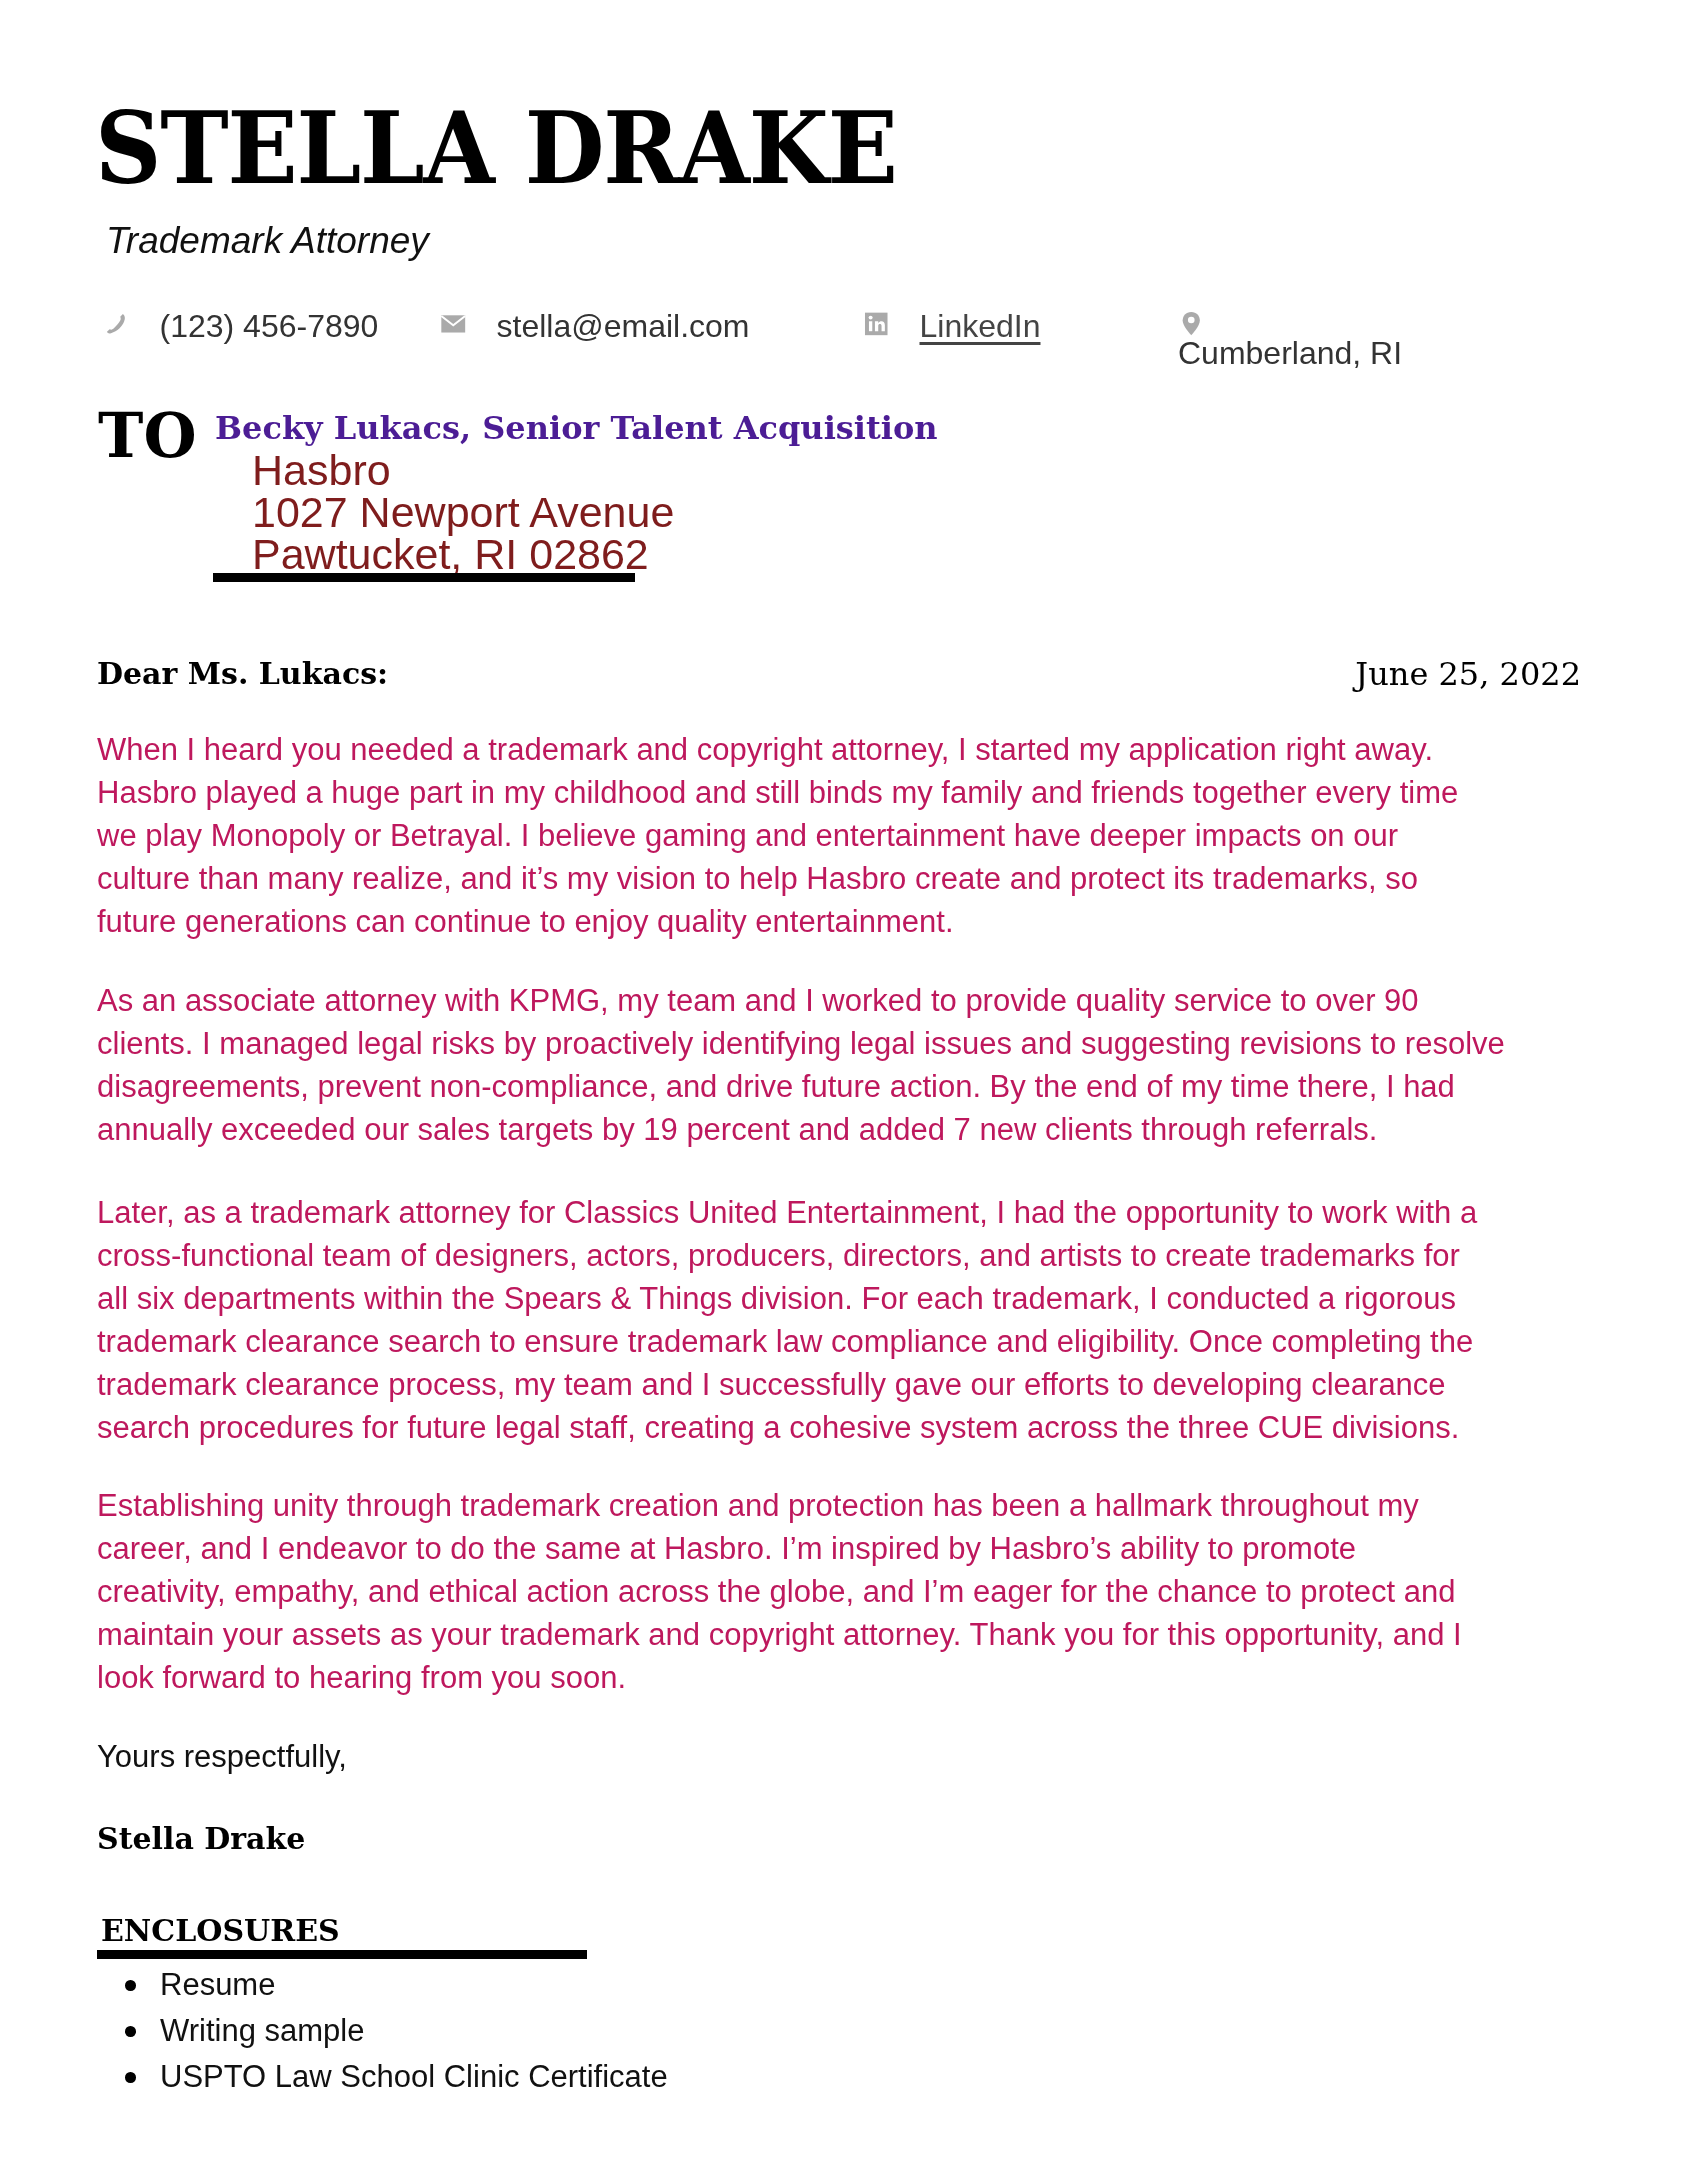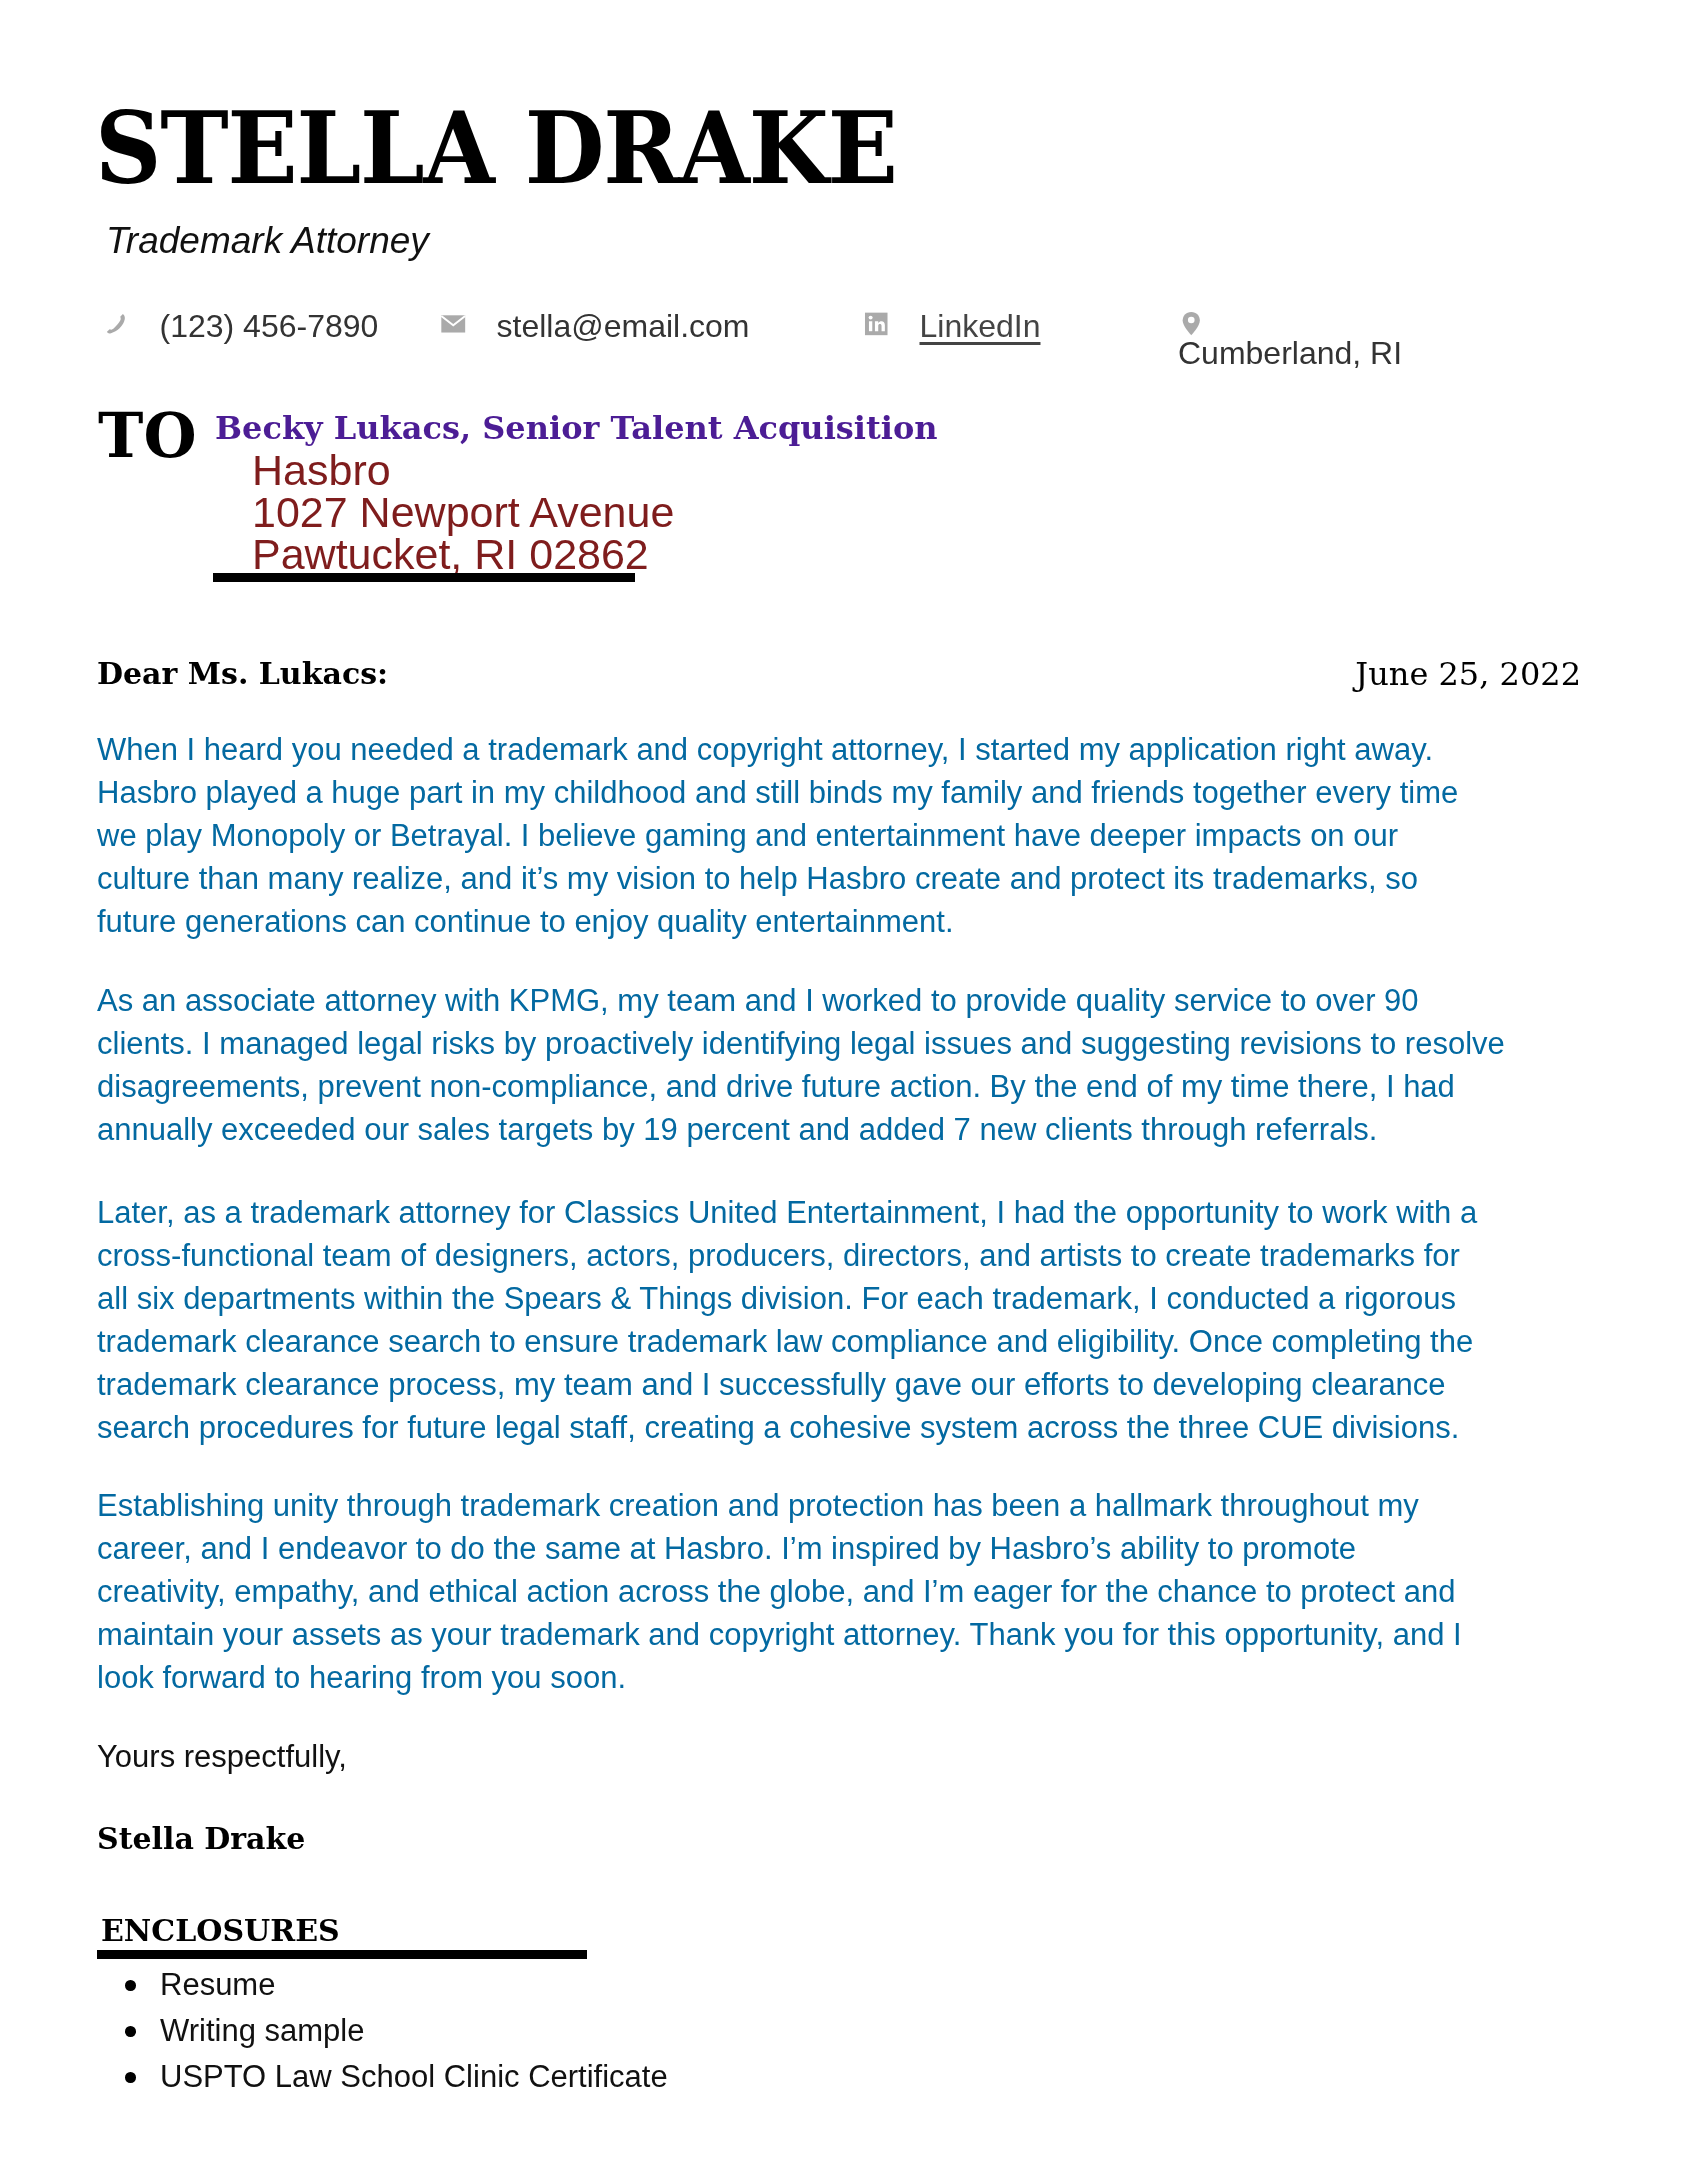--- a/index.html
+++ b/index.html
@@ -22,21 +22,21 @@
 
     #to-label { left: 98px; top: 405px; font-size: 61px; font-weight: bold; line-height: 1; color: #000; }
     #recipient { left: 215px; top: 407px; }
     #recipient .rname { font-size: 32px; font-weight: bold; line-height: 42px; color: #4c1d95; }
     #recipient .rline { font-size: 43px; line-height: 42px; color: #7f1d1d; margin-left: 37px; }
     #to-bar { left: 213px; top: 573px; width: 422px; height: 9.3px; background: #000; }
 
     #greeting { left: 97px; top: 654px; font-size: 30px; font-weight: bold; line-height: 40px; color: #000; }
     #date { right: 106px; top: 654px; font-size: 32px; font-weight: normal; line-height: 40px; color: #000; margin-left: 36px; }
 
-    .para { position: absolute; left: 97px; width: 1502px; font-size: 31px; line-height: 43px; color: #0369a1; white-space: normal; margin: 0; }
+    .para { position: absolute; left: 97px; width: 1502px; font-size: 31px; line-height: 43px; color: #be185d; white-space: normal; margin: 0; }
     .para .ln { display: block; white-space: nowrap; }
     #p1 { top: 728px; }
     #p2 { top: 979px; }
     #p3 { top: 1191px; }
     #p4 { top: 1484px; }
 
     #closing { left: 97px; top: 1735px; font-size: 31px; line-height: 43px; color: #111; }
     #signature { left: 97px; top: 1819px; font-size: 30px; font-weight: bold; line-height: 40px; color: #000; }
 
     #enc-title { left: 101px; top: 1911px; font-size: 30px; font-weight: bold; line-height: 40px; color: #000; }

